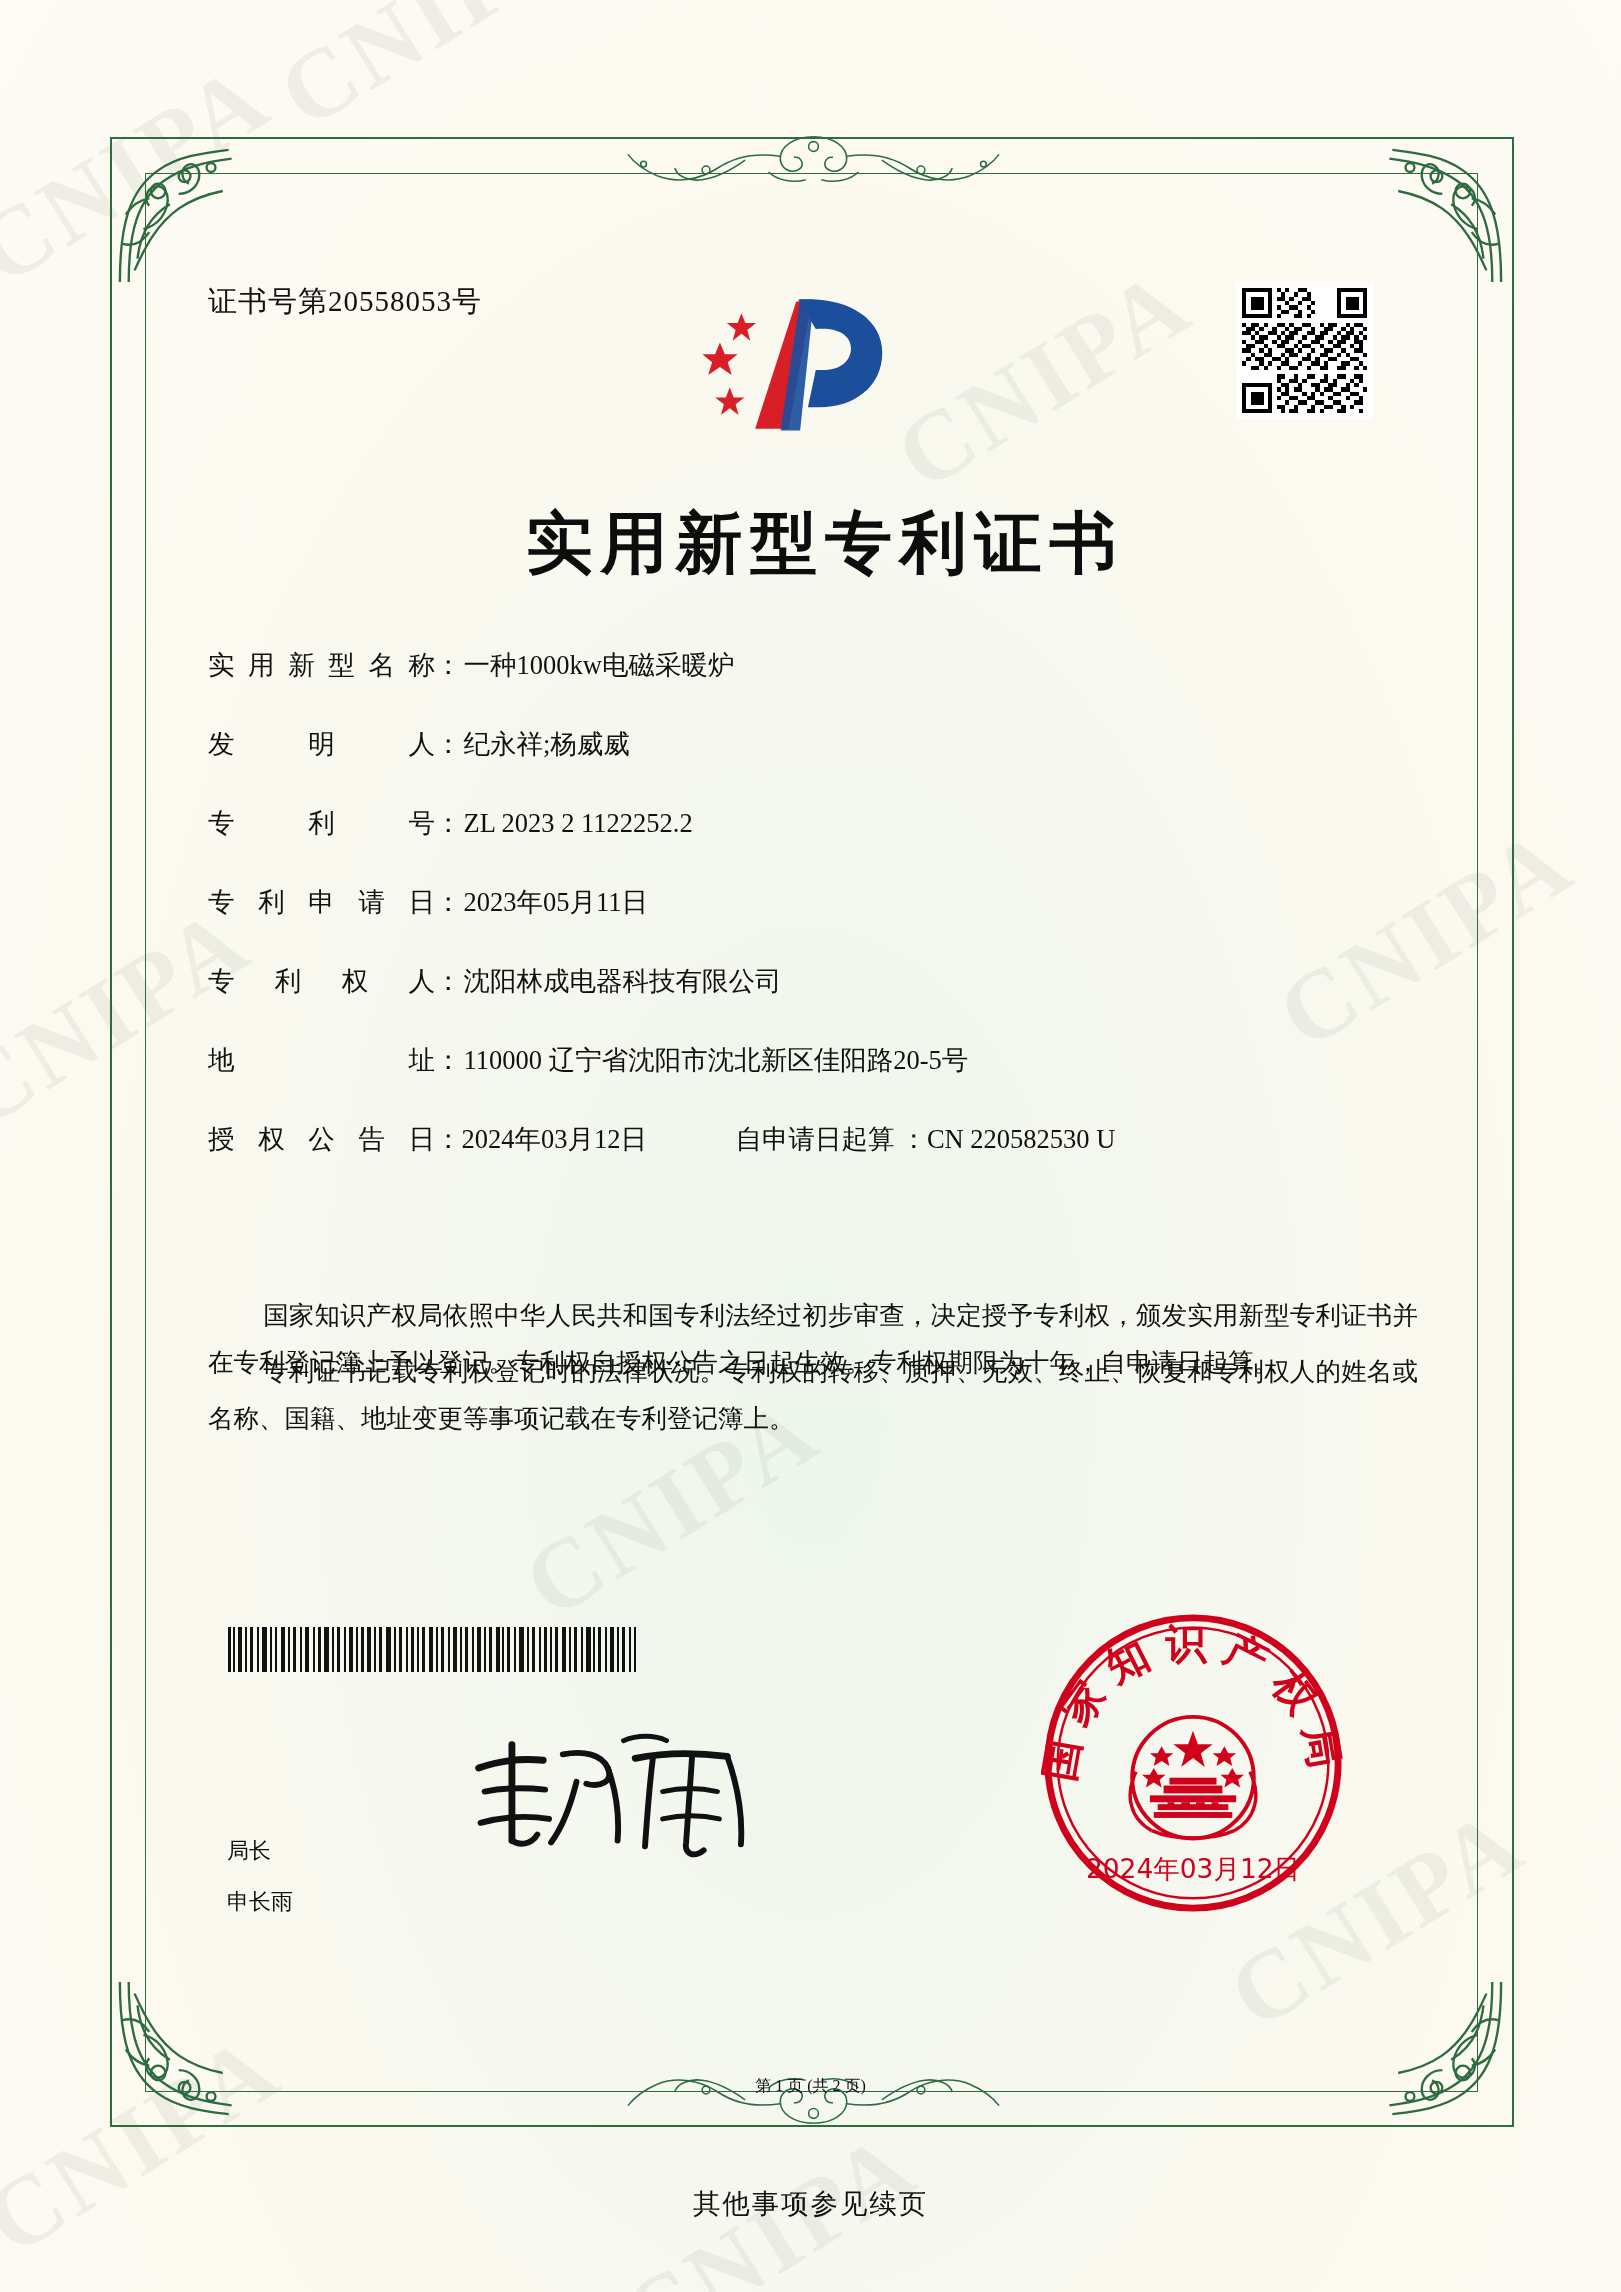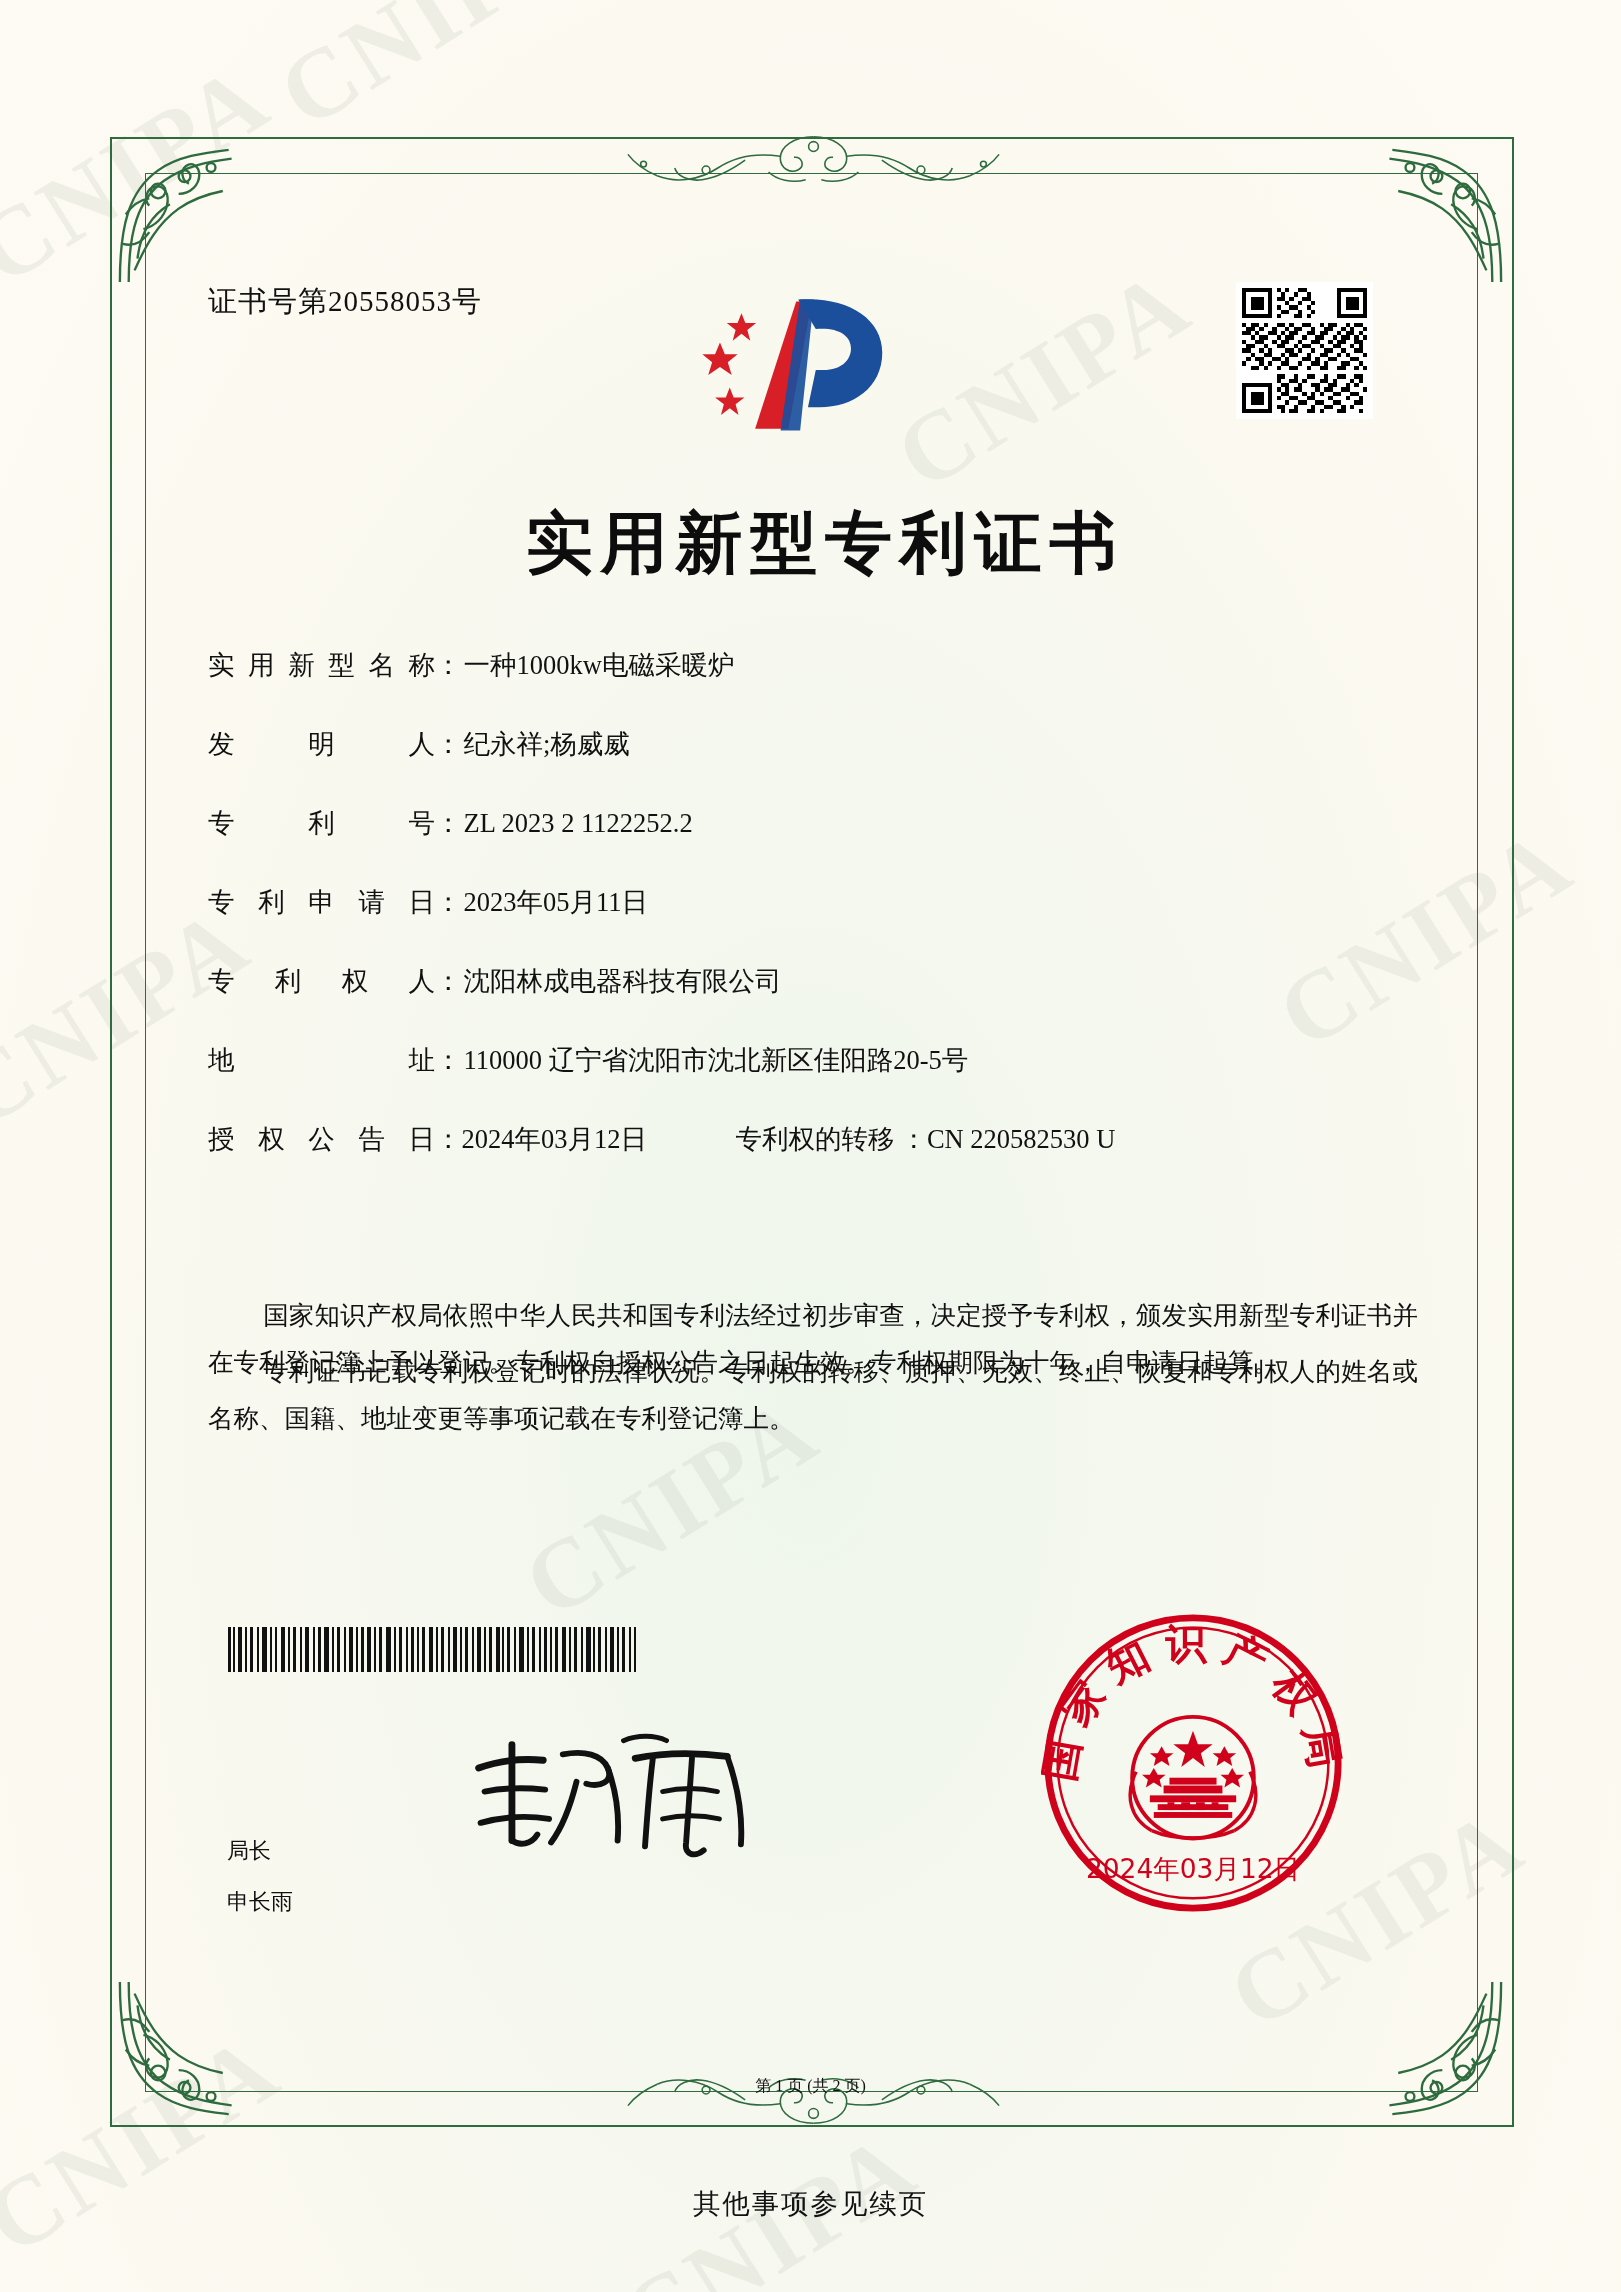--- a/index.html
+++ b/index.html
@@ -637,21 +637,21 @@
     <div class="field-inline">
       <span class="lbl2">
         <span>授</span>
           <span>权</span>
           <span>公</span>
           <span>告</span>
           <span>日</span>
       </span>
       <span class="colon">：</span>
       <span class="v1">2024年03月12日</span>
-      <span class="lbl3">专利权的转移</span>
+      <span class="lbl3">自申请日起算</span>
       <span class="colon">：</span>
       <span class="v2">CN 220582530 U</span>
     </div>
 
   </div>
 
   <div class="para p1"><span class="indent"></span><span>国家知识产权局依照中华人民共和国专利法经过初步审查，决定授予专利权，颁发实用新型专利证书并在专利登记簿上予以登记。专利权自授权公告之日起生效。专利权期限为十年，自申请日起算。</span></div>
   <div class="para p2"><span class="indent"></span><span>专利证书记载专利权登记时的法律状况。专利权的转移、质押、无效、终止、恢复和专利权人的姓名或名称、国籍、地址变更等事项记载在专利登记簿上。</span></div>
 
   <div class="barcode">

